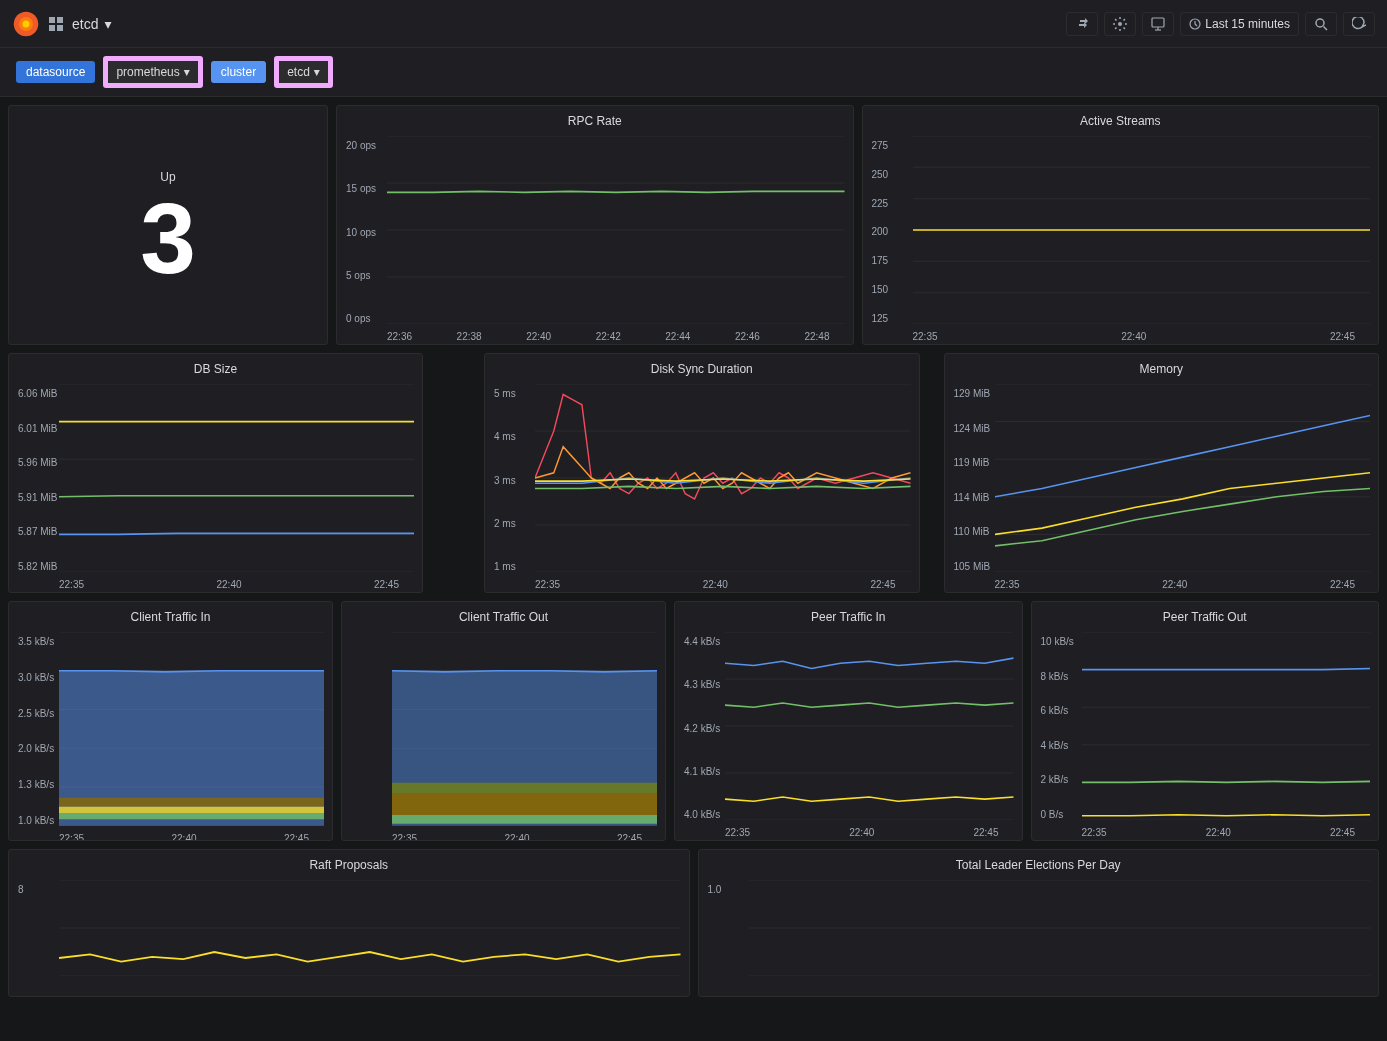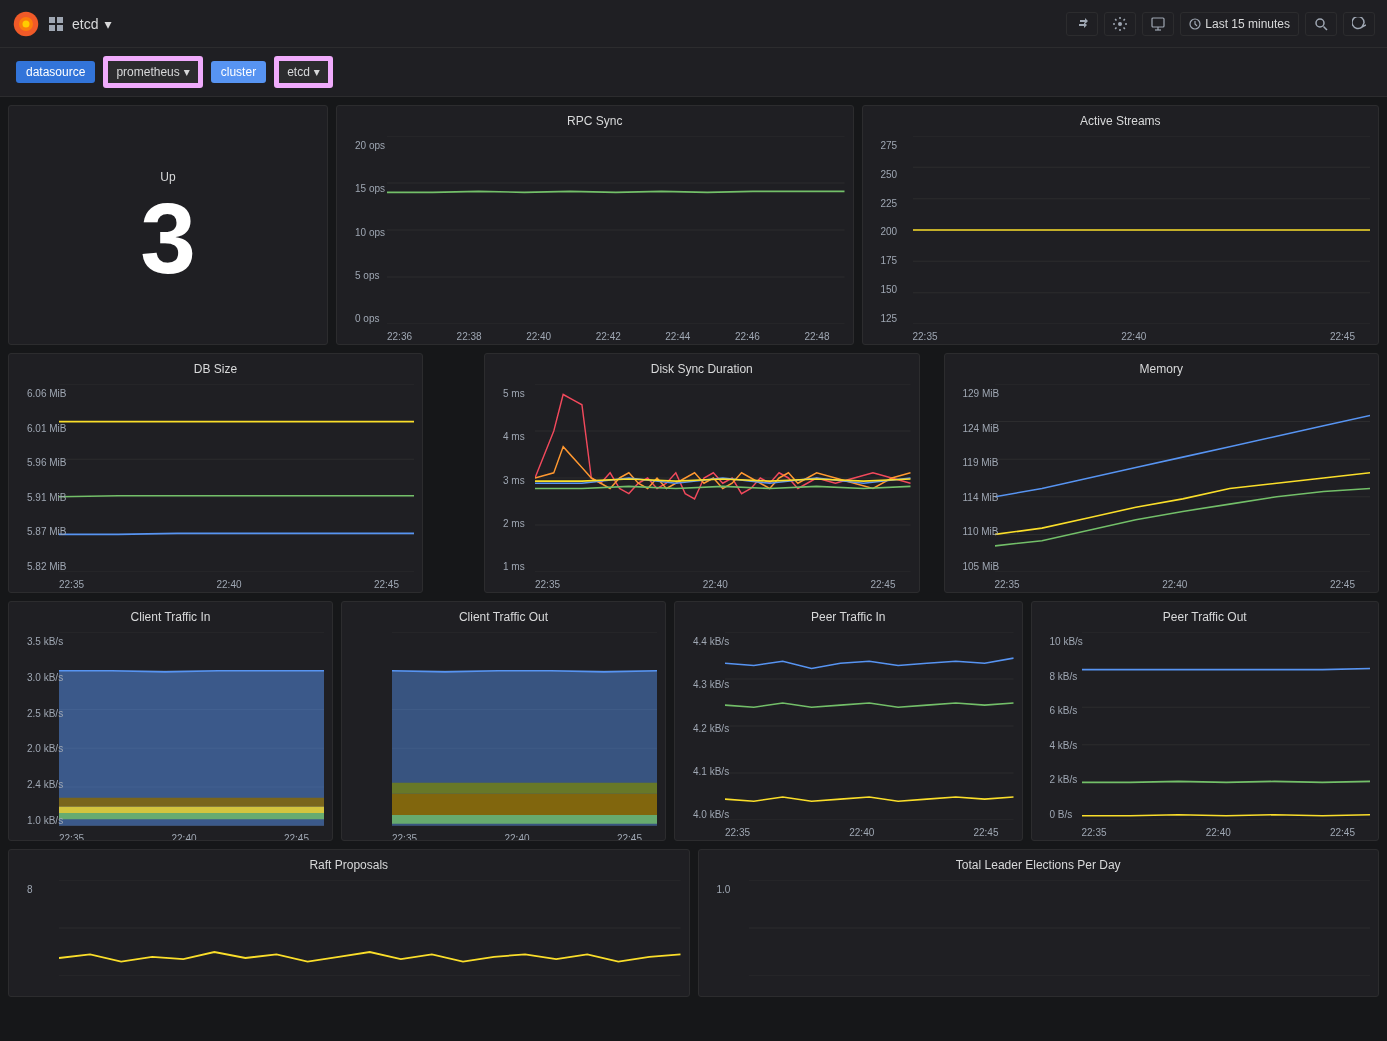--- a/index.html
+++ b/index.html
@@ -151,21 +151,21 @@
       height: 100%;
     }
     .grid-line {
       stroke: #2c2c2e;
       stroke-width: 1;
     }
 
     
     .y-labels {
       position: absolute;
-      left: 18px;
+      left: 9px;
       top: 8px;
       bottom: 20px;
       display: flex;
       flex-direction: column;
       justify-content: space-between;
       font-size: 10px;
       color: #9fa7b3;
     }
     .x-labels {
       position: absolute;
@@ -258,21 +258,21 @@
 <div class="dashboard">
 
   <div class="row1">
 
     <div class="panel panel-up">
       <div class="panel-title">Up</div>
       <div class="big-number">3</div>
     </div>
 
     <div class="panel panel-rpc">
-      <div class="panel-title">RPC Sync</div>
+      <div class="panel-title">RPC Rate</div>
       <div class="panel-content">
         <div class="y-labels">
           <span>20 ops</span>
           <span>15 ops</span>
           <span>10 ops</span>
           <span>5 ops</span>
           <span>0 ops</span>
         </div>
         <svg class="chart-svg" viewBox="0 0 500 180" preserveAspectRatio="none">
 
@@ -435,21 +435,21 @@
   <div class="row3">
 
     <div class="panel panel-ct-in">
       <div class="panel-title">Client Traffic In</div>
       <div class="panel-content">
         <div class="y-labels">
           <span>3.5 kB/s</span>
           <span>3.0 kB/s</span>
           <span>2.5 kB/s</span>
           <span>2.0 kB/s</span>
-          <span>2.4 kB/s</span>
+          <span>1.3 kB/s</span>
           <span>1.0 kB/s</span>
         </div>
         <svg class="chart-svg" viewBox="0 0 250 180" preserveAspectRatio="none">
           <line x1="0" y1="0" x2="250" y2="0" class="grid-line"></line>
           <line x1="0" y1="36" x2="250" y2="36" class="grid-line"></line>
           <line x1="0" y1="72" x2="250" y2="72" class="grid-line"></line>
           <line x1="0" y1="108" x2="250" y2="108" class="grid-line"></line>
           <line x1="0" y1="144" x2="250" y2="144" class="grid-line"></line>
           <line x1="0" y1="180" x2="250" y2="180" class="grid-line"></line>
 

